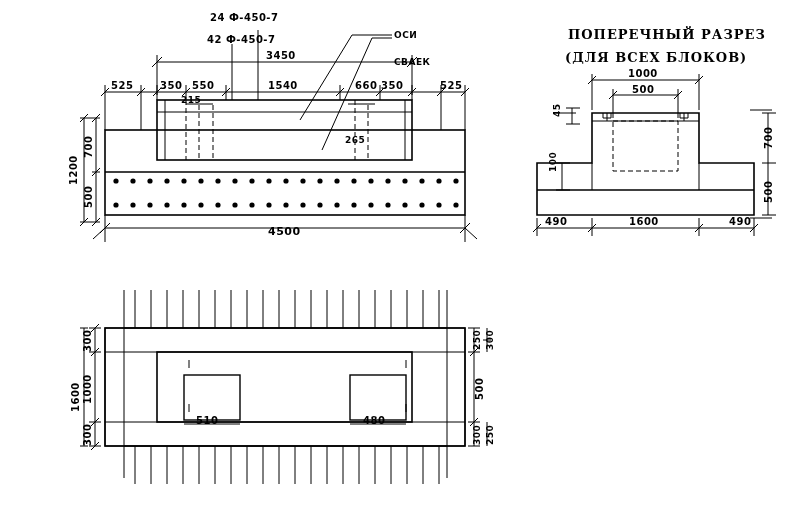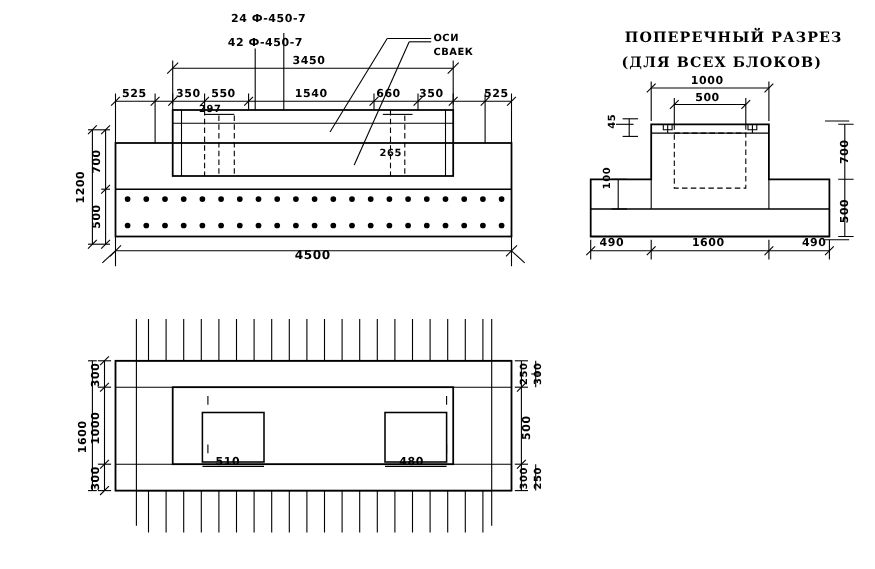--- a/index.html
+++ b/index.html
@@ -290,33 +290,33 @@
     <line x1="470" y1="426" x2="478" y2="418"></line>
 
     <line x1="184" y1="424" x2="240" y2="424"></line>
     <line x1="350" y1="424" x2="406" y2="424"></line>
   </g>
 </svg>
 
 <div class="lbl" style="left:210px;top:12px;">24 Ф-450-7</div>
 <div class="lbl" style="left:207px;top:34px;">42 Ф-450-7</div>
 <div class="lbl small" style="left:394px;top:30px;">ОСИ</div>
-<div class="lbl small" style="left:394px;top:43px;">СВАЕК</div>
+<div class="lbl small" style="left:394px;top:57px;">СВАЕК</div>
 
 <div class="lbl" style="left:266px;top:50px;">3450</div>
 
 <div class="lbl" style="left:111px;top:80px;">525</div>
 <div class="lbl" style="left:160px;top:80px;">350</div>
 <div class="lbl" style="left:192px;top:80px;">550</div>
 <div class="lbl" style="left:268px;top:80px;">1540</div>
-<div class="lbl" style="left:342px;top:80px;">660</div>
+<div class="lbl" style="left:355px;top:80px;">660</div>
 <div class="lbl" style="left:381px;top:80px;">350</div>
 <div class="lbl" style="left:440px;top:80px;">525</div>
 
-<div class="lbl small" style="left:181px;top:95px;">297</div>
+<div class="lbl small" style="left:181px;top:95px;">215</div>
 <div class="lbl small" style="left:345px;top:95px;margin-top:40px;">265</div>
 
 <div class="lbl v" style="left:68px;top:185px;transform:rotate(-90deg);">1200</div>
 <div class="lbl v" style="left:83px;top:158px;transform:rotate(-90deg);">700</div>
 <div class="lbl v" style="left:83px;top:208px;transform:rotate(-90deg);">500</div>
 
 <div class="lbl" style="left:268px;top:225px;font-size:11px;">4500</div>
 
 <div class="title" style="left:565px;top:50px;">(ДЛЯ ВСЕХ БЛОКОВ)</div>
 <div class="title" style="left:568px;top:27px;">ПОПЕРЕЧНЫЙ РАЗРЕЗ</div>

